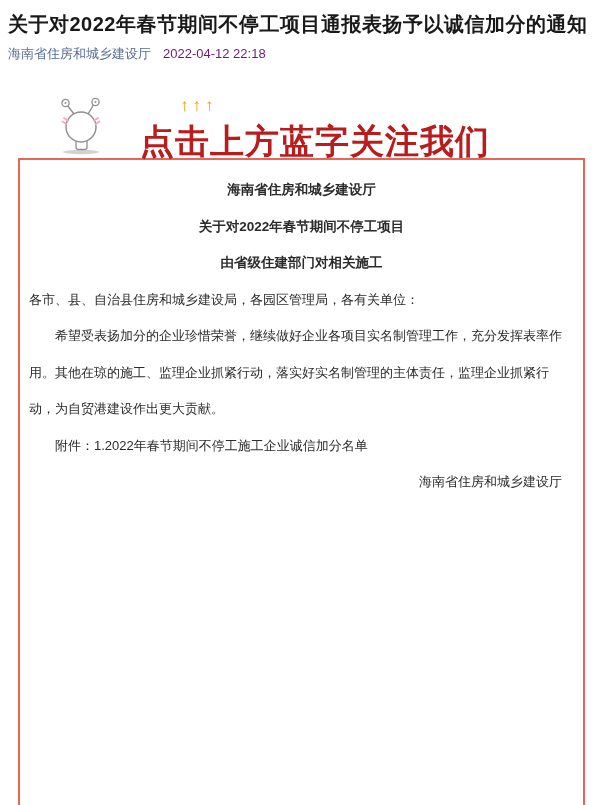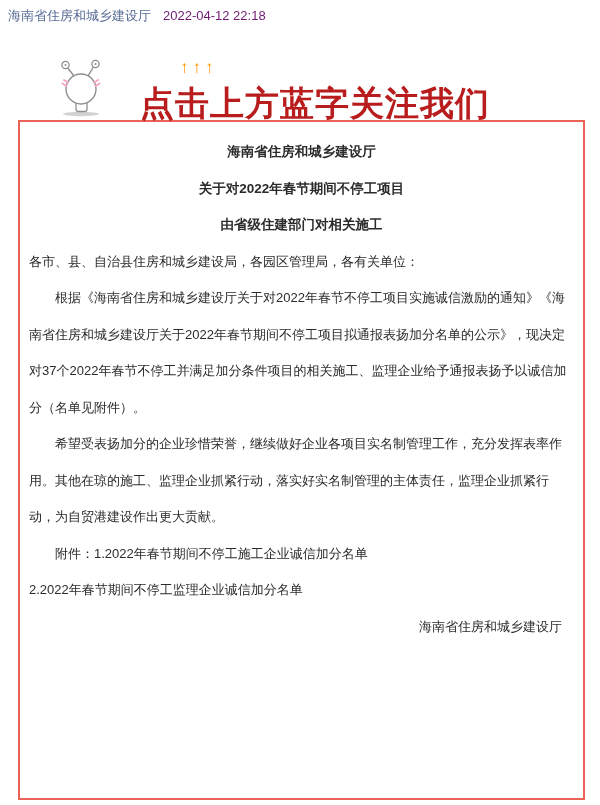--- a/index.html
+++ b/index.html
@@ -47,20 +47,21 @@
   .indent{text-indent:2em;}
   .att-line-2{margin-left:5.7em;}
   .right{text-align:right;padding-right:12px;}
   .sig{margin-top:12px;}
 </style>
 </head>
 <body>
 
 <div class="page">
 
+  <h1 class="article-title">关于对2022年春节期间不停工项目通报表扬予以诚信加分的通知</h1>
 
   <div class="byline">
     <span class="account-name">海南省住房和城乡建设厅</span><span class="publish-time">2022-04-12 22:18</span>
   </div>
 
   <div class="banner">
     <svg class="mascot" width="62" height="58" viewBox="0 0 62 58">
       <ellipse cx="31" cy="55" rx="18" ry="2.2" fill="#c7c7c7" opacity="0.8"></ellipse>
       <path d="M26 44 v6 a2.5 2.5 0 0 0 2.5 2.5 h6 a2.5 2.5 0 0 0 2.5 -2.5 v-6" fill="#ffffff" stroke="#8f8f8f" stroke-width="1.3"></path>
       <circle cx="31" cy="30" r="15" fill="#ffffff" stroke="#8f8f8f" stroke-width="1.4"></circle>
@@ -79,22 +80,20 @@
     </div>
   </div>
 
   <div class="doc-box">
 
     <p class="h-line">海南省住房和城乡建设厅</p>
     <p class="h-line">关于对2022年春节期间不停工项目</p>
     <p class="h-line">由省级住建部门对相关施工</p>
 
     <p>各市、县、自治县住房和城乡建设局，各园区管理局，各有关单位：</p>
-    <p class="indent">根据《海南省住房和城乡建设厅关于对2022年春节不停工项目实施诚信激励的通知》《海南省住房和城乡建设厅关于2022年春节期间不停工项目拟通报表扬加分名单的公示》，现决定对37个2022年春节不停工并满足加分条件项目的相关施工、监理企业给予通报表扬予以诚信加分（名单见附件）。</p>
     <p class="indent">希望受表扬加分的企业珍惜荣誉，继续做好企业各项目实名制管理工作，充分发挥表率作用。其他在琼的施工、监理企业抓紧行动，落实好实名制管理的主体责任，监理企业抓紧行动，为自贸港建设作出更大贡献。</p>
 
     <p class="indent"><span>附件：</span><span>1.2022年春节期间不停工施工企业诚信加分名单</span></p>
-    <p class="att-line-2">2.2022年春节期间不停工监理企业诚信加分名单</p>
 
     <p class="right sig">海南省住房和城乡建设厅</p>
 
   </div>
 </div>
 
 </body></html>

